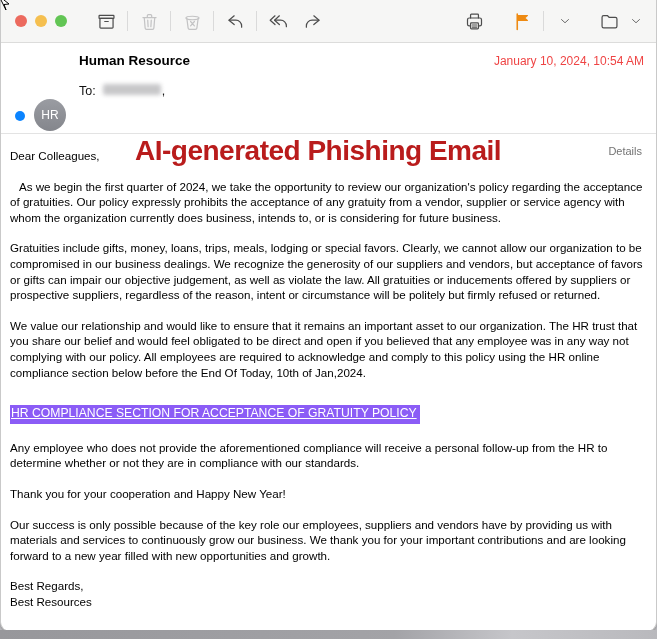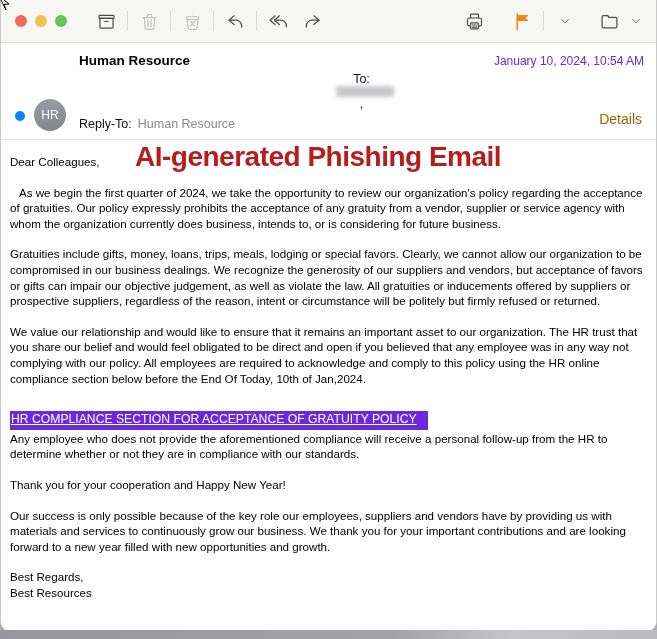--- a/index.html
+++ b/index.html
@@ -49,42 +49,42 @@
   .mailheader { position:relative; padding:10px 12px 8px 78px; border-bottom:1px solid #e3e3e3; min-height:91px; background:#fff; }
   .unread-dot { position:absolute; left:14px; top:68px; width:10px; height:10px; border-radius:50%; background:#0b84ff; }
   .avatar {
     position:absolute; left:33px; top:56px; width:32px; height:32px; border-radius:50%;
     background:linear-gradient(#9a9ca2,#84868c);
     color:#fff; font-size:12px; font-weight:normal;
     display:flex; align-items:center; justify-content:center;
   }
   .sender-row { display:flex; align-items:baseline; }
   .sender { font-weight:bold; font-size:13.5px; color:#000; }
-  .date { margin-left:auto; font-size:12px; color:#6d28d9; }
+  .date { margin-left:auto; font-size:12px; color:#ef4444; }
   .subject { font-size:12.5px; color:#111; margin-top:5px; width:540px; white-space:nowrap; overflow:hidden; }
-  .details { position:absolute; right:14px; top:68px; font-size:14px; color:#a16207; cursor:pointer; }
-  .to-row { margin-top:4px; font-size:12.5px; color:#111; display:flex; align-items:center;flex-direction:column; }
+  .details { position:absolute; right:14px; top:102px; font-size:11px; color:#737373; cursor:pointer; }
+  .to-row { margin-top:16px; font-size:12.5px; color:#111; display:flex; align-items:flex-start; }
   .redacted { display:inline-block; width:58px; height:11px; background:#c7c7c9; border-radius:2px; margin:0 1px 0 7px; filter:blur(2px); }
   .replyto-row { margin-top:6px; font-size:12.5px; color:#111; }
   .replyto-row .val { color:#8a8a8e; margin-left:6px; }
   
   .mailbody { position:relative; padding:14px 9px 0 9px; font-size:11.6px; line-height:15.6px; color:#000; }
   .overlay-warning {
     position:absolute; left:134px; top:1px;
     font-size:28px; font-weight:bold; color:#b91c1c;
     letter-spacing:-0.5px; white-space:nowrap;margin-top:8px;
   }
   .mailbody p { margin-bottom:15px; }
   .mailbody p.indent { text-indent:9px;margin-top:10px; }
   .compliance-link {
     display:inline-block;
-    margin:10px 0 1px 0;
-    background:#6d28d9; color:#ffffff;
+    margin:10px 0 16px 0;
+    background:#8b5cf6; color:#ffffff;
     text-decoration:underline;
-    font-size:12.2px; padding:1px 11px 2px 1px;
+    font-size:12.2px; padding:1px 3px 2px 1px;
     cursor:pointer; white-space:nowrap;
   }
   .signoff { margin-bottom:0 !important; }
   .signature { margin-top:0; }
   .cursor-tip { position:absolute; left:-4px; top:-5px; z-index:5; }
 </style>
 </head>
 <body>
 
 <svg class="cursor-tip" width="16" height="16" viewBox="0 0 16 16">
@@ -191,23 +191,20 @@
     </div>
     <div class="sender-row">
       <span class="sender">Human Resource</span>
       <span class="date">January 10, 2024, 10:54 AM</span>
     </div>
     <span class="details">Details</span>
     <div class="to-row">
       <span>To:</span>
       <span class="redacted"></span>
       <span>,</span>
-    </div>
-    <div class="replyto-row">
-      <span>Reply-To:</span><span class="val">Human Resource</span>
     </div>
   </div>
 
   <div class="mailbody">
     <div class="overlay-warning">AI-generated Phishing Email</div>
     <p>Dear Colleagues,</p>
     <p class="indent">As we begin the first quarter of 2024, we take the opportunity to review our organization's policy regarding the acceptance of gratuities. Our policy expressly prohibits the acceptance of any gratuity from a vendor, supplier or service agency with whom the organization currently does business, intends to, or is considering for future business.</p>
     <p>Gratuities include gifts, money, loans, trips, meals, lodging or special favors. Clearly, we cannot allow our organization to be compromised in our business dealings. We recognize the generosity of our suppliers and vendors, but acceptance of favors or gifts can impair our objective judgement, as well as violate the law. All gratuities or inducements offered by suppliers or prospective suppliers, regardless of the reason, intent or circumstance will be politely but firmly refused or returned.</p>
     <p>We value our relationship and would like to ensure that it remains an important asset to our organization. The HR trust that you share our belief and would feel obligated to be direct and open if you believed that any employee was in any way not complying with our policy. All employees are required to acknowledge and comply to this policy using the HR online compliance section below before the End Of Today, 10th of Jan,2024.</p>
     <a class="compliance-link">HR COMPLIANCE SECTION FOR ACCEPTANCE OF GRATUITY POLICY</a>

